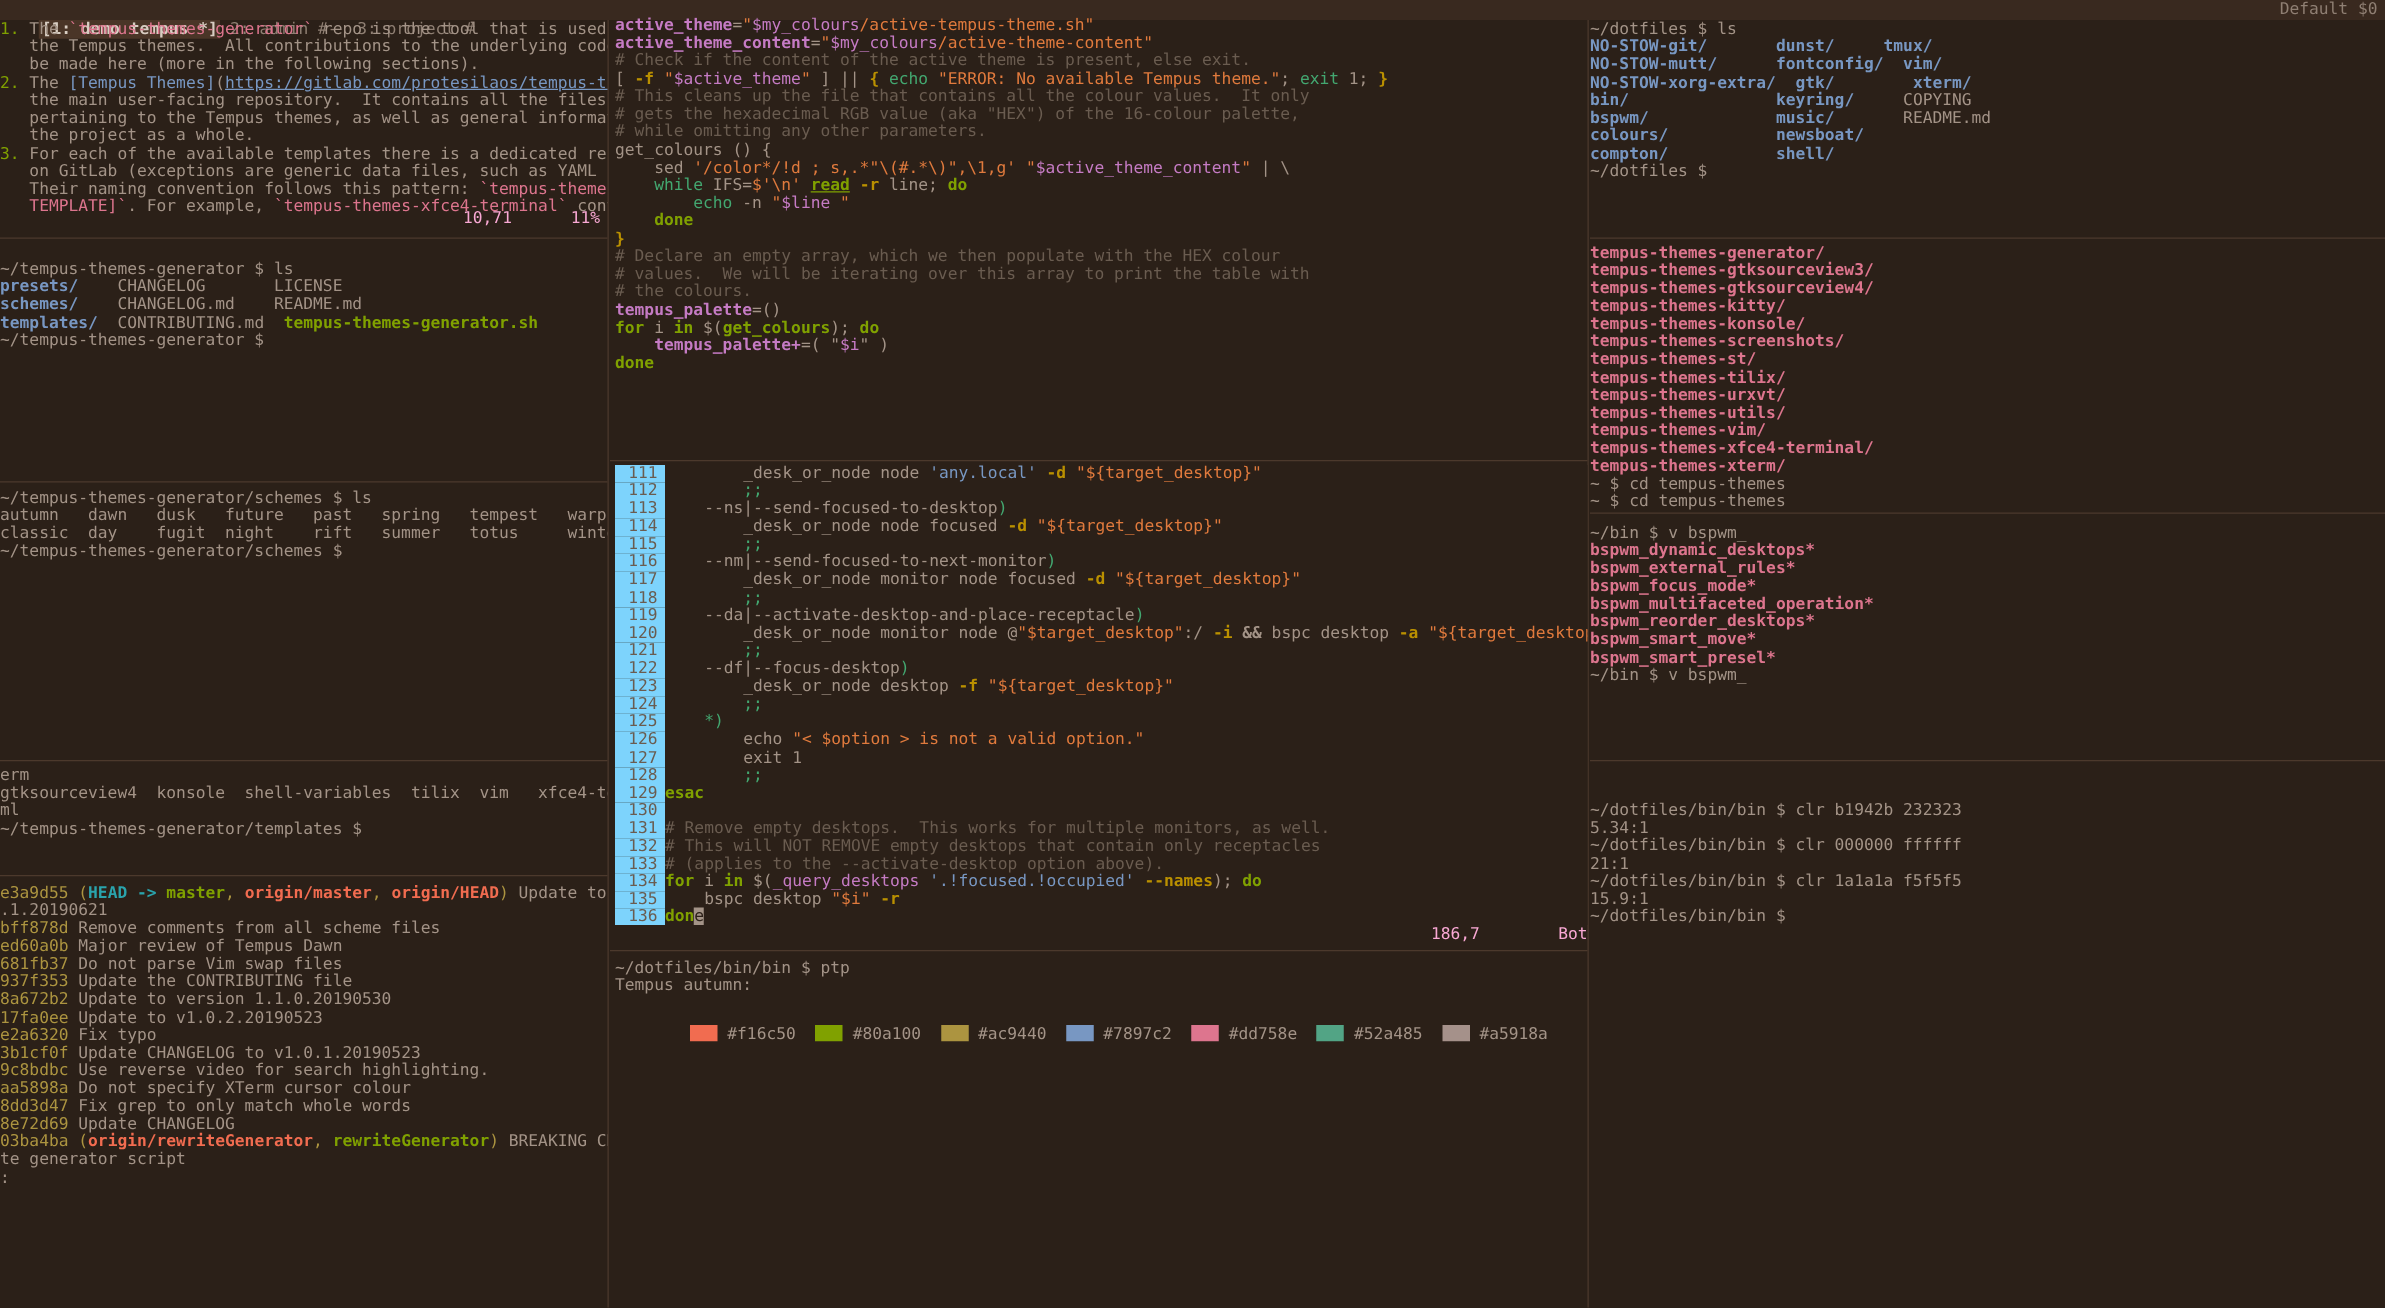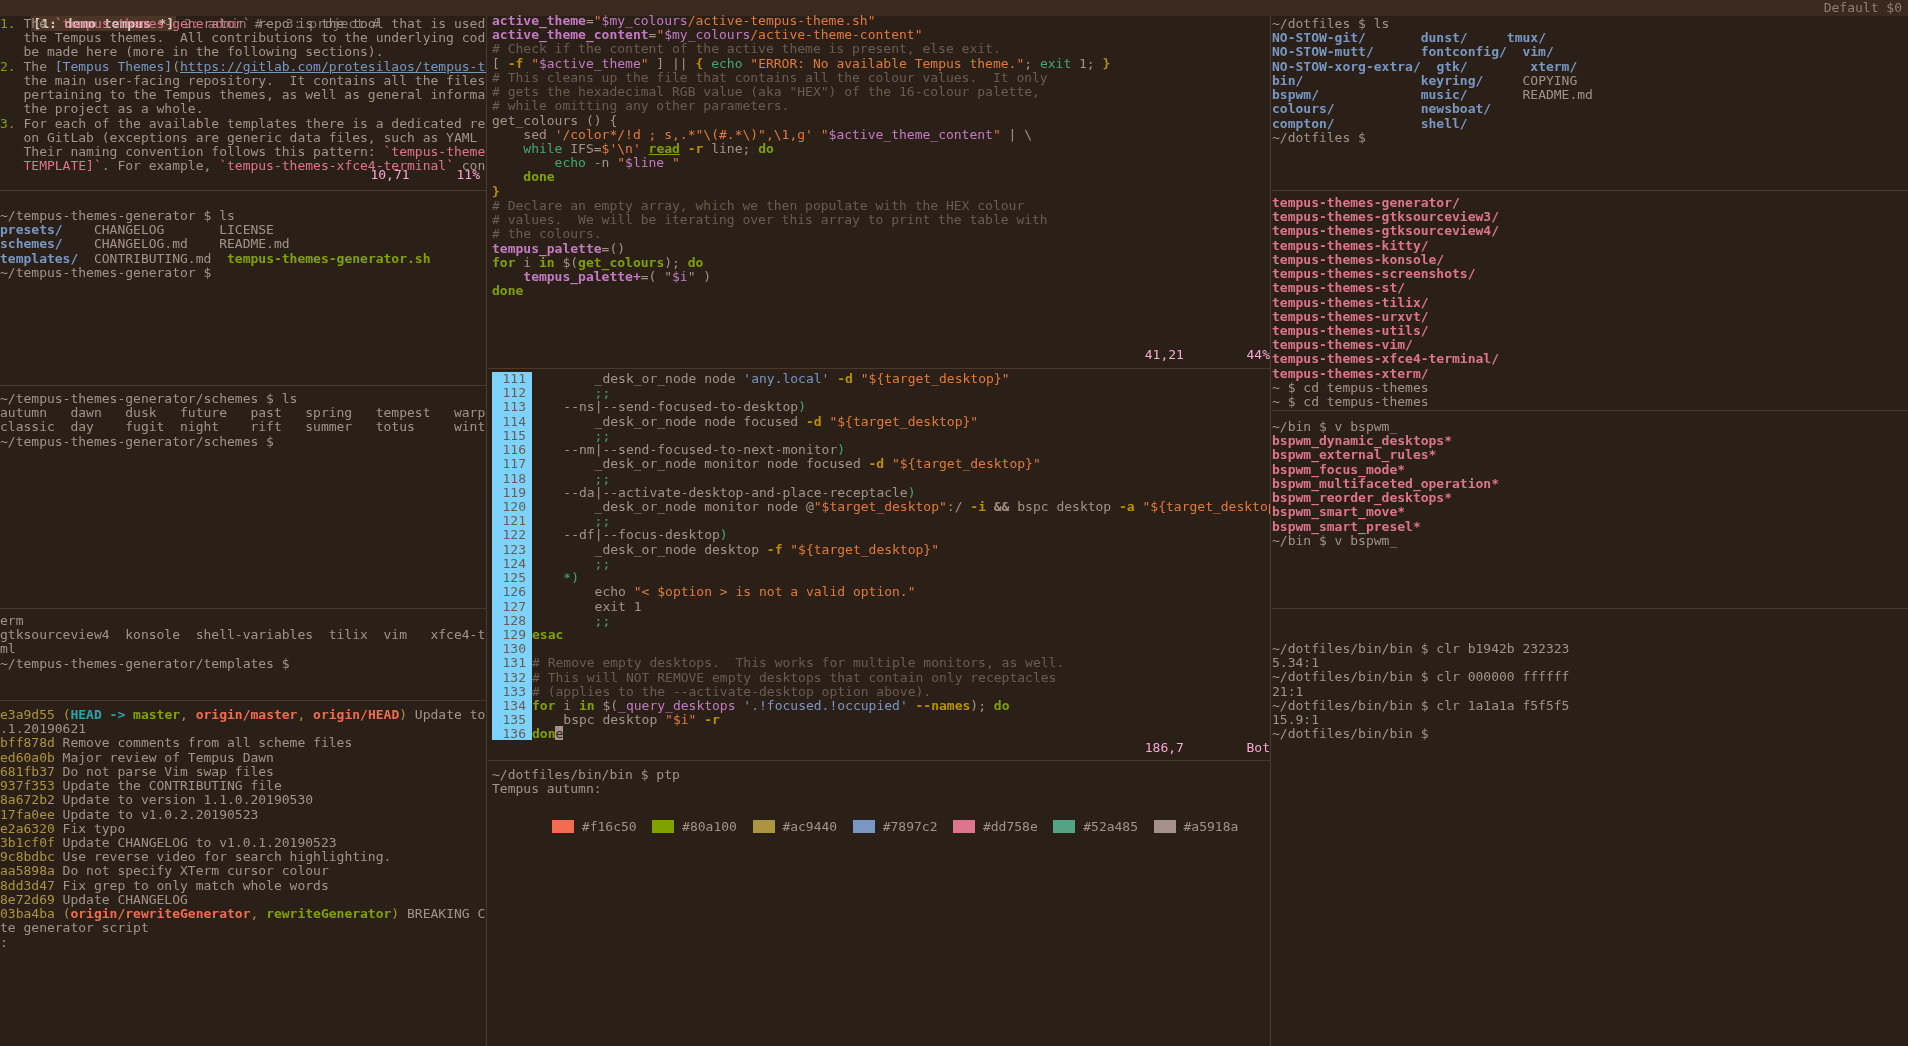--- a/index.html
+++ b/index.html
@@ -76,21 +76,20 @@
 
   <div class="pane" id="pane-generator-ls" style="left:0;top:209px;width:486px;height:72px;"><div class="l"><span class="fg">~/tempus-themes-generator $ ls</span></div><div class="l"><span class="blue bold">presets/</span><span class="fg">    CHANGELOG       LICENSE</span></div><div class="l"><span class="blue bold">schemes/</span><span class="fg">    CHANGELOG.md    README.md</span></div><div class="l"><span class="blue bold">templates/</span><span class="fg">  CONTRIBUTING.md  </span><span class="green bold">tempus-themes-generator.sh</span></div><div class="l"><span class="fg">~/tempus-themes-generator $</span></div></div>
 
   <div class="pane" id="pane-schemes-ls" style="left:0;top:392px;width:486px;height:60px;"><div class="l"><span class="fg">~/tempus-themes-generator/schemes $ ls</span></div><div class="l"><span class="fg">autumn   dawn   dusk   future   past   spring   tempest   warp</span></div><div class="l"><span class="fg">classic  day    fugit  night    rift   summer   totus     winter</span></div><div class="l"><span class="fg">~/tempus-themes-generator/schemes $</span></div></div>
 
   <div class="pane" id="pane-templates-ls" style="left:0;top:614px;width:486px;height:60px;"><div class="l"><span class="fg">erm</span></div><div class="l"><span class="fg">gtksourceview4  konsole  shell-variables  tilix  vim   xfce4-terminal  ya</span></div><div class="l"><span class="fg">ml</span></div><div class="l"><span class="fg">~/tempus-themes-generator/templates $</span></div></div>
 
   <div class="pane" id="pane-git-log" style="left:0;top:708px;width:486px;height:338px;"><div class="l"><span class="yellow">e3a9d55 </span><span class="yellow">(</span><span class="cyan2 bold">HEAD -&gt; </span><span class="green bold">master</span><span class="yellow">, </span><span class="red bold">origin/master</span><span class="yellow">, </span><span class="red bold">origin/HEAD</span><span class="yellow">)</span><span class="fg"> Update to version 1.1</span></div><div class="l"><span class="fg">.1.20190621</span></div><div class="l"><span class="yellow">bff878d</span><span class="fg"> Remove comments from all scheme files</span></div><div class="l"><span class="yellow">ed60a0b</span><span class="fg"> Major review of Tempus Dawn</span></div><div class="l"><span class="yellow">681fb37</span><span class="fg"> Do not parse Vim swap files</span></div><div class="l"><span class="yellow">937f353</span><span class="fg"> Update the CONTRIBUTING file</span></div><div class="l"><span class="yellow">8a672b2</span><span class="fg"> Update to version 1.1.0.20190530</span></div><div class="l"><span class="yellow">17fa0ee</span><span class="fg"> Update to v1.0.2.20190523</span></div><div class="l"><span class="yellow">e2a6320</span><span class="fg"> Fix typo</span></div><div class="l"><span class="yellow">3b1cf0f</span><span class="fg"> Update CHANGELOG to v1.0.1.20190523</span></div><div class="l"><span class="yellow">9c8bdbc</span><span class="fg"> Use reverse video for search highlighting.</span></div><div class="l"><span class="yellow">aa5898a</span><span class="fg"> Do not specify XTerm cursor colour</span></div><div class="l"><span class="yellow">8dd3d47</span><span class="fg"> Fix grep to only match whole words</span></div><div class="l"><span class="yellow">8e72d69</span><span class="fg"> Update CHANGELOG</span></div><div class="l"><span class="yellow">03ba4ba </span><span class="yellow">(</span><span class="red bold">origin/rewriteGenerator</span><span class="yellow">, </span><span class="green bold">rewriteGenerator</span><span class="yellow">)</span><span class="fg"> BREAKING CHANGE: Rewri</span></div><div class="l"><span class="fg">te generator script</span></div><div class="l"><span class="fg">:</span></div></div>
 
   <div class="pane" id="pane-vim-script" style="left:492px;top:14px;width:778px;height:338px;"><div class="l"><span class="mag2 bold">active_theme</span><span class="fg">=</span><span class="red2">"</span><span class="mag2">$my_colours</span><span class="red2">/active-tempus-theme.sh"</span></div><div class="l"><span class="mag2 bold">active_theme_content</span><span class="fg">=</span><span class="red2">"</span><span class="mag2">$my_colours</span><span class="red2">/active-theme-content"</span></div><div class="l"><span class="fg"></span></div><div class="l"><span class="dim"># Check if the content of the active theme is present, else exit.</span></div><div class="l"><span class="fg">[ </span><span class="yellow2 bold">-f</span><span class="red2"> "</span><span class="mag2">$active_theme</span><span class="red2">"</span><span class="fg"> ] || </span><span class="yellow2 bold">{</span><span class="green2"> echo </span><span class="red2">"ERROR: No available Tempus theme."</span><span class="fg">; </span><span class="green2">exit</span><span class="fg"> 1; </span><span class="yellow2 bold">}</span></div><div class="l"><span class="fg"></span></div><div class="l"><span class="dim"># This cleans up the file that contains all the colour values.  It only</span></div><div class="l"><span class="dim"># gets the hexadecimal RGB value (aka "HEX") of the 16-colour palette,</span></div><div class="l"><span class="dim"># while omitting any other parameters.</span></div><div class="l"><span class="fg">get_colours () {</span></div><div class="l"><span class="fg">    sed </span><span class="red2">'/color*/!d ; s,.*"\(#.*\)",\1,g'</span><span class="red2"> "</span><span class="mag2">$active_theme_content</span><span class="red2">"</span><span class="fg"> | \</span></div><div class="l"><span class="green2">    while</span><span class="fg"> IFS=</span><span class="red2">$'\n'</span><span class="fg"> </span><span class="green bold ul">read</span><span class="fg"> </span><span class="yellow2 bold">-r</span><span class="fg"> line; </span><span class="green bold">do</span></div><div class="l"><span class="green2">        echo </span><span class="fg">-n </span><span class="red2">"</span><span class="mag2">$line</span><span class="red2"> "</span></div><div class="l"><span class="green bold">    done</span></div><div class="l"><span class="yellow2 bold">}</span></div><div class="l"><span class="fg"></span></div><div class="l"><span class="dim"># Declare an empty array, which we then populate with the HEX colour</span></div><div class="l"><span class="dim"># values.  We will be iterating over this array to print the table with</span></div><div class="l"><span class="dim"># the colours.</span></div><div class="l"><span class="mag2 bold">tempus_palette</span><span class="fg">=()</span></div><div class="l"><span class="green bold">for</span><span class="fg"> i </span><span class="green bold">in</span><span class="fg"> $(</span><span class="green bold">get_colours</span><span class="fg">); </span><span class="green bold">do</span></div><div class="l"><span class="mag2 bold">    tempus_palette+</span><span class="fg">=( "</span><span class="mag2">$i</span><span class="fg">" )</span></div><div class="l"><span class="green bold">done</span></div></div>
-  <div class="pane" id="pane-vim-script-ruler" style="left:492px;top:348px;width:778px;height:16px;"><div class="l" style="text-align: right;"><span class="ruler">41,21</span><span class="ruler">        44%</span></div></div>
 
   <div class="pane" id="pane-vim-bspwm" style="left:492px;top:372px;width:778px;height:368px;background:#2b2018;"><div class="lnorow"><span class="lno">111</span><span class="fg">        _desk_or_node node </span><span class="blue">'any.local'</span><span class="fg"> </span><span class="yellow2 bold">-d</span><span class="red2"> "</span><span class="red2">${target_desktop}</span><span class="red2">"</span></div><div class="lnorow"><span class="lno">112</span><span class="green2">        ;;</span></div><div class="lnorow"><span class="lno">113</span><span class="fg">    --ns</span><span class="fg">|</span><span class="fg">--send-focused-to-desktop</span><span class="green2">)</span></div><div class="lnorow"><span class="lno">114</span><span class="fg">        _desk_or_node node focused </span><span class="yellow2 bold">-d</span><span class="red2"> "${target_desktop}"</span></div><div class="lnorow"><span class="lno">115</span><span class="green2">        ;;</span></div><div class="lnorow"><span class="lno">116</span><span class="fg">    --nm</span><span class="fg">|</span><span class="fg">--send-focused-to-next-monitor</span><span class="green2">)</span></div><div class="lnorow"><span class="lno">117</span><span class="fg">        _desk_or_node monitor node focused </span><span class="yellow2 bold">-d</span><span class="red2"> "${target_desktop}"</span></div><div class="lnorow"><span class="lno">118</span><span class="green2">        ;;</span></div><div class="lnorow"><span class="lno">119</span><span class="fg">    --da</span><span class="fg">|</span><span class="fg">--activate-desktop-and-place-receptacle</span><span class="green2">)</span></div><div class="lnorow"><span class="lno">120</span><span class="fg">        _desk_or_node monitor node @</span><span class="red2">"$target_desktop"</span><span class="fg">:/ </span><span class="yellow2 bold">-i</span><span class="fg"> </span><span class="fg bold">&amp;&amp;</span><span class="fg"> bspc desktop </span><span class="yellow2 bold">-a</span><span class="red2"> "${target_desktop}"</span></div><div class="lnorow"><span class="lno">121</span><span class="green2">        ;;</span></div><div class="lnorow"><span class="lno">122</span><span class="fg">    --df</span><span class="fg">|</span><span class="fg">--focus-desktop</span><span class="green2">)</span></div><div class="lnorow"><span class="lno">123</span><span class="fg">        _desk_or_node desktop </span><span class="yellow2 bold">-f</span><span class="red2"> "${target_desktop}"</span></div><div class="lnorow"><span class="lno">124</span><span class="green2">        ;;</span></div><div class="lnorow"><span class="lno">125</span><span class="green2">    *)</span></div><div class="lnorow"><span class="lno">126</span><span class="fg">        echo </span><span class="red2">"&lt; $option &gt; is not a valid option."</span></div><div class="lnorow"><span class="lno">127</span><span class="fg">        exit 1</span></div><div class="lnorow"><span class="lno">128</span><span class="green2">        ;;</span></div><div class="lnorow"><span class="lno">129</span><span class="green bold">esac</span></div><div class="lnorow"><span class="lno">130</span><span class="fg"></span></div><div class="lnorow"><span class="lno">131</span><span class="dim"># Remove empty desktops.  This works for multiple monitors, as well.</span></div><div class="lnorow"><span class="lno">132</span><span class="dim"># This will NOT REMOVE empty desktops that contain only receptacles</span></div><div class="lnorow"><span class="lno">133</span><span class="dim"># (applies to the --activate-desktop option above).</span></div><div class="lnorow"><span class="lno">134</span><span class="green bold">for</span><span class="fg"> i </span><span class="green bold">in</span><span class="fg"> $(</span><span class="mag2">_query_desktops</span><span class="fg"> </span><span class="blue">'.!focused.!occupied'</span><span class="fg"> </span><span class="yellow2 bold">--names</span><span class="fg">); </span><span class="green bold">do</span></div><div class="lnorow"><span class="lno">135</span><span class="fg">    bspc desktop </span><span class="red2">"$i"</span><span class="fg"> </span><span class="yellow2 bold">-r</span></div><div class="lnorow"><span class="lno">136</span><span class="green bold">don</span><span class="cursorblk">e</span></div></div>
   <div class="pane" id="pane-vim-bspwm-ruler" style="left:492px;top:741px;width:778px;height:16px;"><div class="l" style="text-align: right;"><span class="ruler">186,7</span><span class="ruler">        Bot</span></div></div>
 
   <div class="pane" id="pane-ptp" style="left:492px;top:768px;width:778px;height:78px;"><div class="l">~/dotfiles/bin/bin $ ptp</div><div class="l">Tempus autumn:</div><div class="sw-row" style="padding-left: 60px;"><span class="swatch" style="background: rgb(241, 108, 80);"></span><span class="fg"> #f16c50  </span><span class="swatch" style="background: rgb(128, 161, 0);"></span><span class="fg"> #80a100  </span><span class="swatch" style="background: rgb(172, 148, 64);"></span><span class="fg"> #ac9440  </span><span class="swatch" style="background: rgb(120, 151, 194);"></span><span class="fg"> #7897c2  </span><span class="swatch" style="background: rgb(221, 117, 142);"></span><span class="fg"> #dd758e  </span><span class="swatch" style="background: rgb(82, 164, 133);"></span><span class="fg"> #52a485  </span><span class="swatch" style="background: rgb(165, 145, 138);"></span><span class="fg"> #a5918a  </span></div><div class="sw-row" style="padding-left: 60px;"><span class="swatch" style="background: rgb(224, 122, 61);"></span><span class="fg"> #e07a3d  </span><span class="swatch" style="background: rgb(67, 167, 112);"></span><span class="fg"> #43a770  </span><span class="swatch" style="background: rgb(186, 144, 0);"></span><span class="fg"> #ba9000  </span><span class="swatch" style="background: rgb(144, 142, 212);"></span><span class="fg"> #908ed4  </span><span class="swatch" style="background: rgb(197, 123, 196);"></span><span class="fg"> #c57bc4  </span><span class="swatch" style="background: rgb(42, 164, 173);"></span><span class="fg"> #2aa4ad  </span><span class="swatch" style="background: rgb(169, 162, 166);"></span><span class="fg"> #a9a2a6  </span></div><div class="l">~/dotfiles/bin/bin $</div></div>
 
   <div class="pane" id="pane-dotfiles-ls" style="left:1272px;top:17px;width:636px;height:160px;"><div class="l"><span class="fg">~/dotfiles $ ls</span></div><div class="l"><span class="blue bold">NO-STOW-git/</span><span class="fg">       </span><span class="blue bold">dunst/</span><span class="fg">     </span><span class="blue bold">tmux/</span></div><div class="l"><span class="blue bold">NO-STOW-mutt/</span><span class="fg">      </span><span class="blue bold">fontconfig/</span><span class="fg">  </span><span class="blue bold">vim/</span></div><div class="l"><span class="blue bold">NO-STOW-xorg-extra/</span><span class="fg">  </span><span class="blue bold">gtk/</span><span class="fg">        </span><span class="blue bold">xterm/</span></div><div class="l"><span class="blue bold">bin/</span><span class="fg">               </span><span class="blue bold">keyring/</span><span class="fg">     </span><span class="fg">COPYING</span></div><div class="l"><span class="blue bold">bspwm/</span><span class="fg">             </span><span class="blue bold">music/</span><span class="fg">       </span><span class="fg">README.md</span></div><div class="l"><span class="blue bold">colours/</span><span class="fg">           </span><span class="blue bold">newsboat/</span></div><div class="l"><span class="blue bold">compton/</span><span class="fg">           </span><span class="blue bold">shell/</span></div><div class="l"><span class="fg">~/dotfiles $</span></div></div>
   <div class="pane" id="pane-tempus-repos" style="left:1272px;top:196px;width:636px;height:212px;"><div class="l"><span class="mag bold">tempus-themes-generator/</span></div><div class="l"><span class="mag bold">tempus-themes-gtksourceview3/</span></div><div class="l"><span class="mag bold">tempus-themes-gtksourceview4/</span></div><div class="l"><span class="mag bold">tempus-themes-kitty/</span></div><div class="l"><span class="mag bold">tempus-themes-konsole/</span></div><div class="l"><span class="mag bold">tempus-themes-screenshots/</span></div><div class="l"><span class="mag bold">tempus-themes-st/</span></div><div class="l"><span class="mag bold">tempus-themes-tilix/</span></div><div class="l"><span class="mag bold">tempus-themes-urxvt/</span></div><div class="l"><span class="mag bold">tempus-themes-utils/</span></div><div class="l"><span class="mag bold">tempus-themes-vim/</span></div><div class="l"><span class="mag bold">tempus-themes-xfce4-terminal/</span></div><div class="l"><span class="mag bold">tempus-themes-xterm/</span></div><div class="l"><span class="fg">~ $ cd tempus-themes</span></div><div class="l"><span class="fg">~ $ cd tempus-themes</span></div></div>
   <div class="pane" id="pane-bspwm-scripts" style="left:1272px;top:420px;width:636px;height:130px;"><div class="l"><span class="fg">~/bin $ v bspwm_</span></div><div class="l"><span class="mag bold">bspwm_dynamic_desktops*</span></div><div class="l"><span class="mag bold">bspwm_external_rules*</span></div><div class="l"><span class="mag bold">bspwm_focus_mode*</span></div><div class="l"><span class="mag bold">bspwm_multifaceted_operation*</span></div><div class="l"><span class="mag bold">bspwm_reorder_desktops*</span></div><div class="l"><span class="mag bold">bspwm_smart_move*</span></div><div class="l"><span class="mag bold">bspwm_smart_presel*</span></div><div class="l"><span class="fg">~/bin $ v bspwm_</span></div></div>
   <div class="pane" id="pane-clr" style="left:1272px;top:642px;width:636px;height:110px;"><div class="l"><span class="fg">~/dotfiles/bin/bin $ clr b1942b 232323</span></div><div class="l"><span class="fg">5.34:1</span></div><div class="l"><span class="fg">~/dotfiles/bin/bin $ clr 000000 ffffff</span></div><div class="l"><span class="fg">21:1</span></div><div class="l"><span class="fg">~/dotfiles/bin/bin $ clr 1a1a1a f5f5f5</span></div><div class="l"><span class="fg">15.9:1</span></div><div class="l"><span class="fg">~/dotfiles/bin/bin $</span></div></div>

